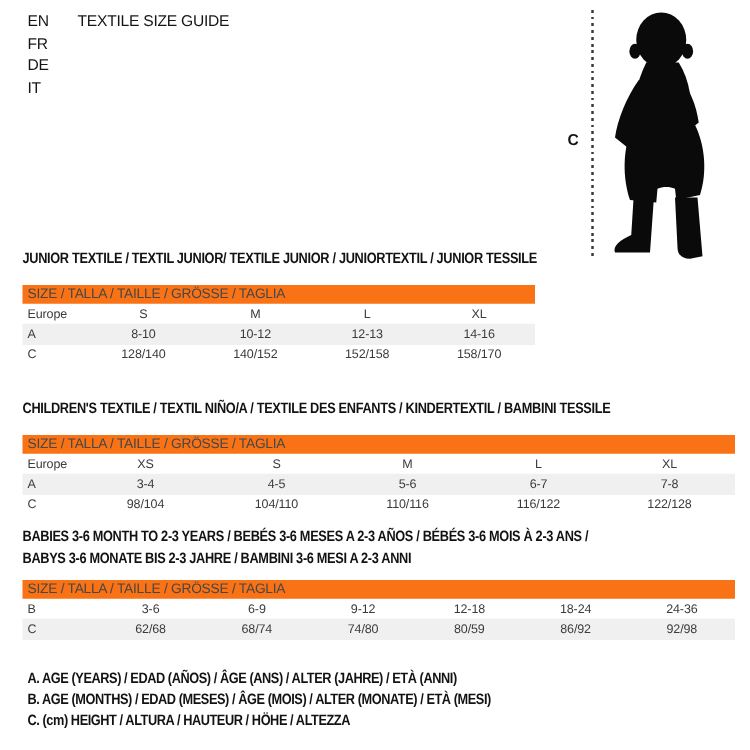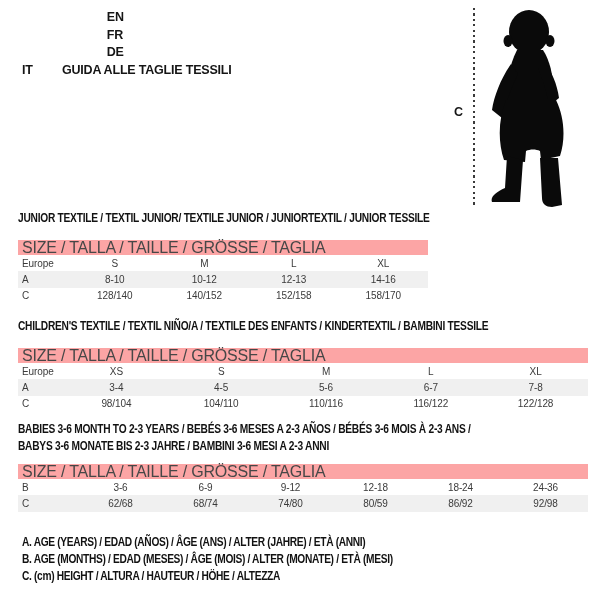--- a/index.html
+++ b/index.html
@@ -5,47 +5,47 @@
   html,body { margin:0; padding:0; }
   body {
     width:600px; height:600px; position:relative; overflow:hidden;
     background:#ffffff; color:#1d1d1d;
     font-family:"Liberation Sans", sans-serif;
     letter-spacing:-0.1px;
   }
 
   
   .lang-block { position:absolute; left:22px; top:9px; }
-  .lang-row { display:flex; font-weight:bold; font-size:12.5px; line-height:17.5px; letter-spacing:-0.2px; color:#151515;justify-content:center; }
+  .lang-row { display:flex; font-weight:normal; font-size:12.5px; line-height:17.5px; letter-spacing:-0.2px; color:#151515; }
   .lang-code { width:40px; }
   .lang-label { white-space:nowrap; }
 
   
   .height-line {
     position:absolute; left:473px; top:8px; width:2px; height:199px;
     background:repeating-linear-gradient(to bottom, #3a3a3a 0 2.2px, transparent 2.2px 5.4px);
   }
   .c-label { position:absolute; left:454px; top:105px; font-weight:bold; font-size:12.5px; color:#151515; }
   .baby-svg { position:absolute; left:481px; top:8px; }
 
   
   .size-table { position:absolute; left:18px; }
-  .t1 { top:212px; width:410px; }
+  .t1 { top:200px; width:410px; }
   .t2 { top:320px; width:570px; }
   .t3 { top:421px; width:570px; }
 
   .t-title {
     font-weight:bold; font-size:12px; letter-spacing:-0.3px; color:#121212;
     transform:scaleX(0.85); transform-origin:left top; white-space:nowrap; line-height:13px;
   }
   .t-title.two-line { line-height:16.5px; }
 
   .t-bar {
-    height:15px; line-height:15px; background:#fca5a5; color:#474747;
-    font-size:16px; padding-left:4px; margin-top:15px; letter-spacing:-0.2px;
+    height:15px; line-height:15px; background:#f97316; color:#474747;
+    font-size:11px; padding-left:4px; margin-top:15px; letter-spacing:-0.2px;
   }
   .t3 .t-bar { margin-top:10px; }
 
   .t-row { display:flex; height:16.3px; align-items:center; font-size:10px; color:#3b3b3b; }
   .t-row.shade { background:#f0f0f0; }
   .t-label { padding-left:4px; }
   .t1 .t-label { width:48px; }
   .t2 .t-label { width:42px; }
   .t3 .t-label { width:56px; }
   .t-cell { flex:1; text-align:center; }
@@ -56,30 +56,30 @@
     font-weight:bold; font-size:12px; letter-spacing:-0.4px; color:#121212;
     line-height:17px; transform:scaleX(0.85); transform-origin:left center; white-space:nowrap;
   }
 </style>
 </head>
 <body>
 
 <div class="lang-block">
   <div class="lang-row">
     <span class="lang-code">EN</span>
+    <span class="lang-label">TEXTILE SIZE GUIDE</span>
   </div>
   <div class="lang-row">
     <span class="lang-code">FR</span>
   </div>
   <div class="lang-row">
     <span class="lang-code">DE</span>
   </div>
   <div class="lang-row">
     <span class="lang-code">IT</span>
-    <span class="lang-label">GUIDA ALLE TAGLIE TESSILI</span>
   </div>
 </div>
 
 <div class="height-line"></div>
 <div class="c-label">C</div>
 <svg class="baby-svg" width="92" height="200" viewBox="0 0 92 200">
   <g fill="#0a0a0a">
     <ellipse cx="48" cy="24" rx="20" ry="22"></ellipse>
     <ellipse cx="27" cy="33" rx="4.5" ry="6"></ellipse>
     <ellipse cx="69" cy="33" rx="4.5" ry="6"></ellipse>

